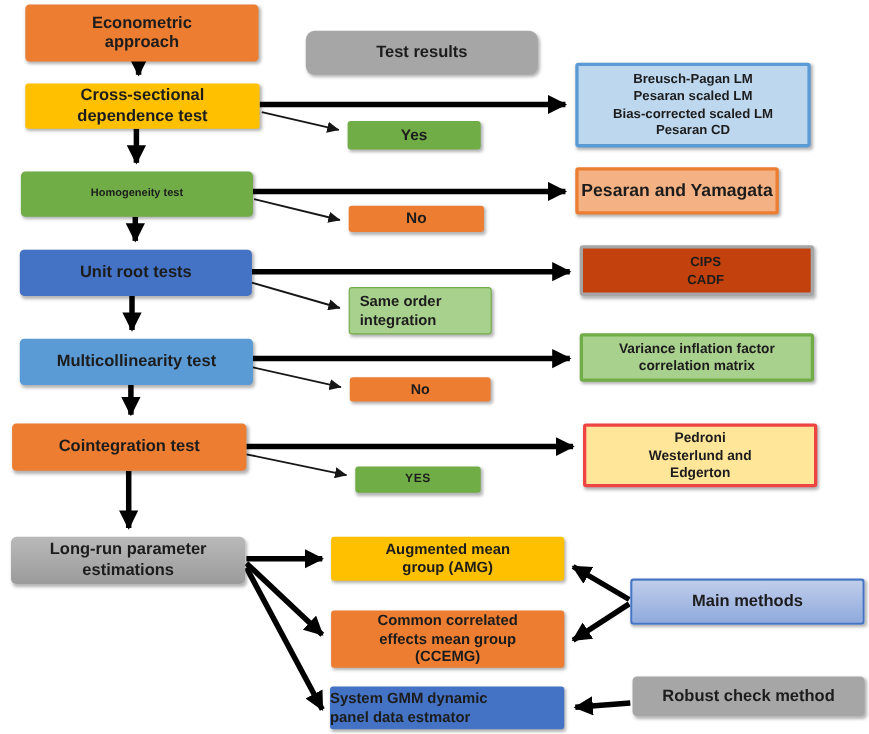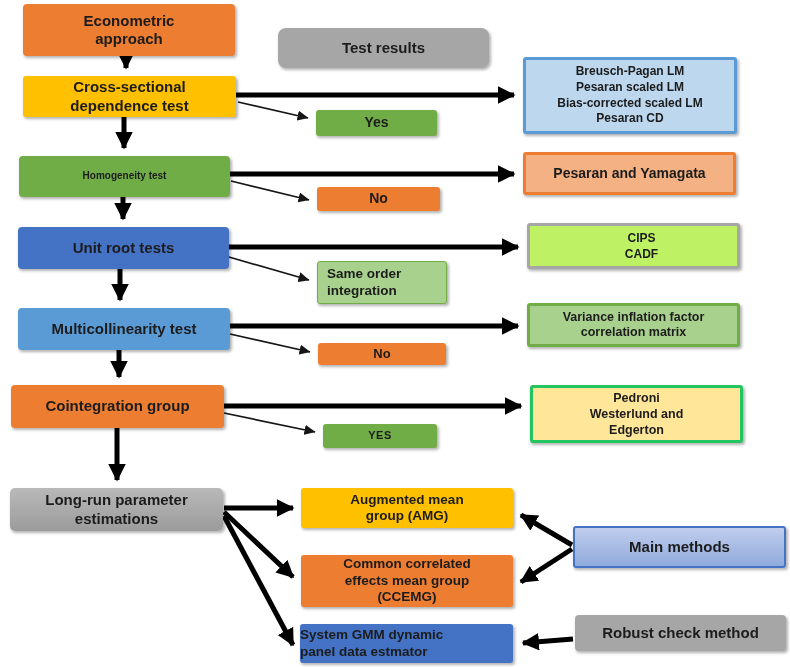--- a/index.html
+++ b/index.html
@@ -19,31 +19,31 @@
   .thick { stroke:#000000; stroke-width:5; }
   .thin  { stroke:#161616; stroke-width:1.7; }
 
   #n-econometric      { left:23px;  top:4px;   width:212px; height:52px; background:#ED7D31; font-size:15px; border-radius:4px; }
   #n-test-results     { left:278px; top:28px;  width:211px; height:40px; background:#A6A6A6; font-size:15px; border-radius:8px; }
   #n-csd              { left:23px;  top:76px;  width:213px; height:41px; background:#FFC000; font-size:15px; border-radius:3px; }
   #n-yes1             { left:316px; top:110px; width:121px; height:26px; background:#70AD47; font-size:14px; }
   #n-breusch          { left:523px; top:57px;  width:214px; height:77px; background:#BDD7EE; border:3px solid #5B9BD5; font-size:12px; line-height:1.3; }
   #n-homogeneity      { left:19px;  top:156px; width:211px; height:41px; background:#70AD47; font-size:10px; border-radius:4px; }
   #n-no1              { left:317px; top:187px; width:123px; height:24px; background:#ED7D31; font-size:14px; }
-  #n-pesaran-yamagata { left:523px; top:152px; width:213px; height:43px; background:#F4B183; border:3px solid #ED7D31; font-size:14px; }
+  #n-pesaran-yamagata { left:523px; top:152px; width:185px; height:43px; background:#F4B183; border:3px solid #ED7D31; font-size:16px; }
   #n-unit-root        { left:18px;  top:227px; width:211px; height:42px; background:#4472C4; font-size:15px; border-radius:4px; }
   #n-same-order       { left:317px; top:261px; width:130px; height:43px; background:#A9D18E; border:1px solid #70AD47; font-size:13.5px;
                         justify-content:flex-start; text-align:left; padding-left:9px; }
-  #n-cips             { left:527px; top:223px; width:213px; height:46px; background:#bef264; border:3px solid #A6A6A6; font-size:12px; line-height:1.35;padding-left:16px; }
+  #n-cips             { left:527px; top:223px; width:213px; height:46px; background:#c2410c; border:3px solid #A6A6A6; font-size:12px; line-height:1.35;padding-left:16px; }
   #n-multicollinearity{ left:18px;  top:308px; width:212px; height:42px; background:#5B9BD5; font-size:15px; border-radius:4px; }
   #n-no2              { left:318px; top:343px; width:128px; height:22px; background:#ED7D31; font-size:13px; }
   #n-vif              { left:527px; top:303px; width:213px; height:44px; background:#A9D18E; border:3px solid #70AD47; font-size:12.5px; }
   #n-cointegration    { left:11px;  top:385px; width:213px; height:43px; background:#ED7D31; font-size:15px; border-radius:4px; }
   #n-yes2             { left:323px; top:424px; width:114px; height:24px; background:#70AD47; font-size:11px; letter-spacing:0.5px; }
-  #n-pedroni          { left:530px; top:385px; width:213px; height:58px; background:#FFE699; border:3px solid #22c55e; font-size:12.5px; line-height:1.3; }
+  #n-pedroni          { left:530px; top:385px; width:213px; height:58px; background:#FFE699; border:3px solid #ef4444; font-size:12.5px; line-height:1.3; }
   #n-longrun          { left:10px;  top:488px; width:213px; height:43px; background:linear-gradient(#b9b9b9,#9b9b9b); font-size:15px; border-radius:5px; }
   #n-amg              { left:301px; top:488px; width:212px; height:40px; background:#FFC000; font-size:13.5px; }
   #n-ccemg            { left:301px; top:555px; width:212px; height:52px; background:#ED7D31; font-size:13.5px; }
   #n-gmm              { left:300px; top:624px; width:213px; height:39px; background:#4472C4; font-size:13.5px;
                         justify-content:flex-start; text-align:left; }
   #n-main-methods     { left:573px; top:526px; width:213px; height:42px; background:linear-gradient(#c0cdec,#8FAADC); border:2px solid #4472C4; font-size:15px; }
   #n-robust           { left:575px; top:615px; width:211px; height:36px; background:#A6A6A6; font-size:15px; border-radius:4px; }
 </style>
 </head>
 <body>
@@ -103,21 +103,21 @@
   <div class="node" id="n-pesaran-yamagata">Pesaran and Yamagata</div>
   <div class="node" id="n-unit-root">Unit root tests</div>
   <div class="node" id="n-same-order">Same order
 integration</div>
   <div class="node" id="n-cips">CIPS
 CADF</div>
   <div class="node" id="n-multicollinearity">Multicollinearity test</div>
   <div class="node" id="n-no2">No</div>
   <div class="node" id="n-vif">Variance inflation factor
 correlation matrix</div>
-  <div class="node" id="n-cointegration">Cointegration group</div>
+  <div class="node" id="n-cointegration">Cointegration test</div>
   <div class="node" id="n-yes2">YES</div>
   <div class="node" id="n-pedroni">Pedroni
 Westerlund and
 Edgerton</div>
   <div class="node" id="n-longrun">Long-run parameter
 estimations</div>
   <div class="node" id="n-amg">Augmented mean
 group (AMG)</div>
   <div class="node" id="n-ccemg">Common correlated
 effects mean group

